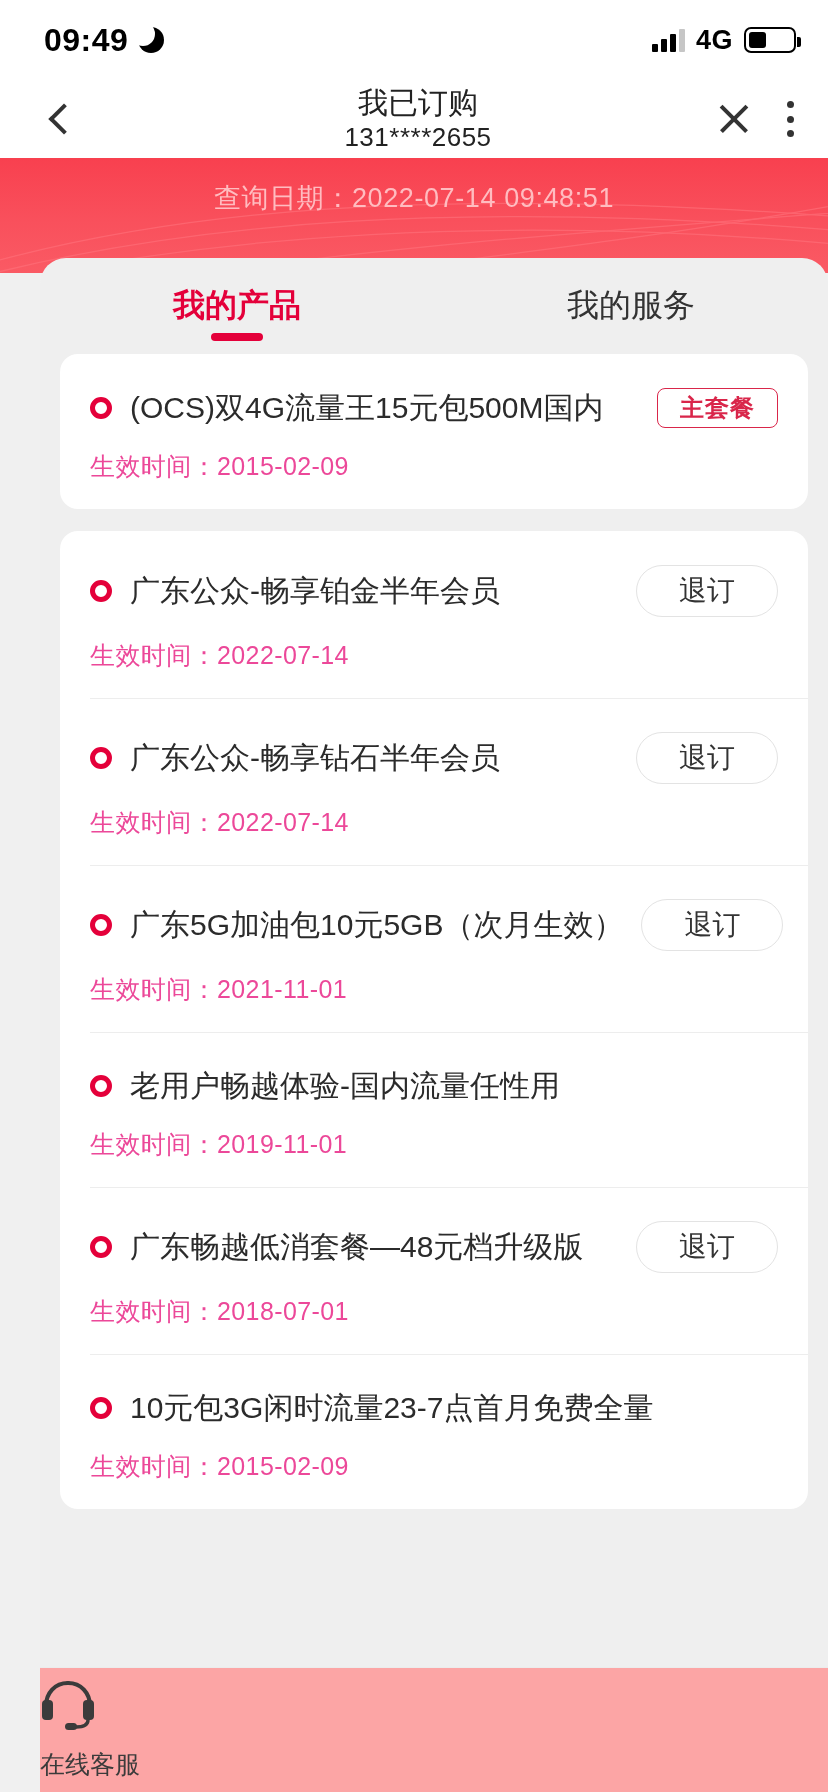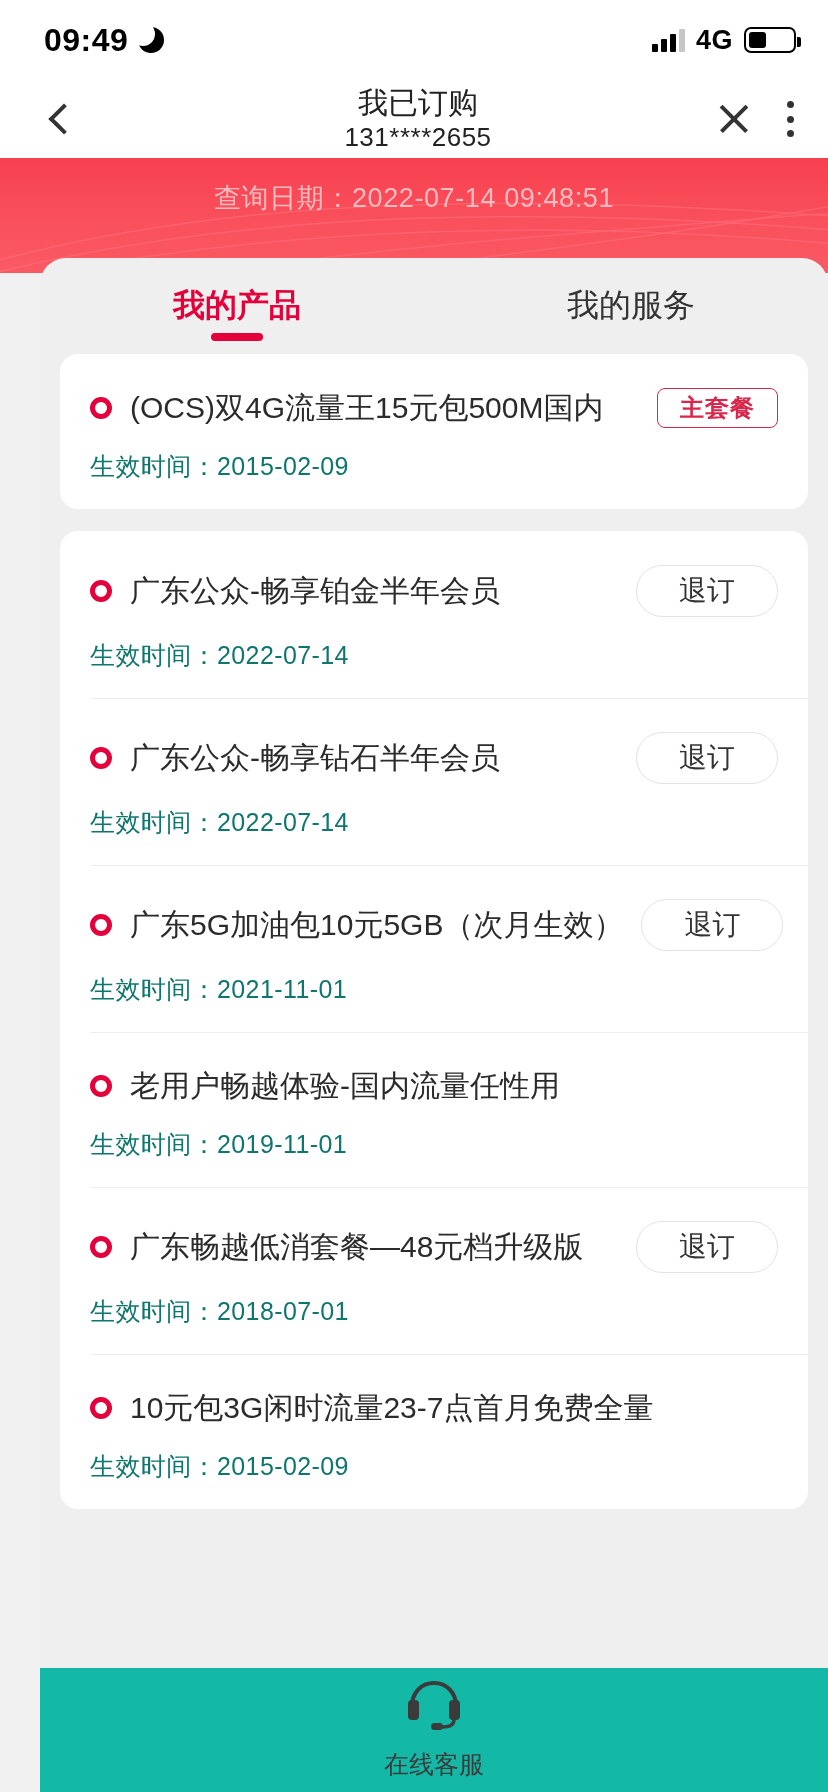--- a/index.html
+++ b/index.html
@@ -102,27 +102,27 @@
   }
   .row-title { font-size:30px; color:#2b2b2b; flex:1; line-height:40px; white-space:nowrap; }
   .btn-main {
     flex:none; border:1.5px solid #d9264a; color:#d9264a; background:#fff;
     font-size:24px; font-weight:bold; border-radius:8px; padding:3px 22px; letter-spacing:1px;
   }
   .btn-unsub {
     flex:none; border:1.5px solid #e3e3e3; color:#333; background:#fff;
     font-size:28px; border-radius:40px; padding:6px 42px;
   }
-  .row-sub { font-size:25px; color:#0f766e; margin-top:22px; letter-spacing:0.4px; }
+  .row-sub { font-size:25px; color:#ec4899; margin-top:22px; letter-spacing:0.4px; }
 
   
   .bottombar {
-    position:absolute; left:0; right:0; bottom:0; height:125px; background:#14b8a6;
+    position:absolute; left:0; right:0; bottom:0; height:125px; background:#fca5a5;
     border-top:1px solid #ececec; display:flex; flex-direction:column;
-    align-items:center; justify-content:center; gap:18px;
+    align-items:flex-start; justify-content:center; gap:18px;
   }
   .headset { width:56px; height:50px; }
   .bottom-label { font-size:25px; color:#3b3b3b; }
 </style>
 </head>
 <body>
 
 <div class="phone">
 
   <div class="statusbar">

